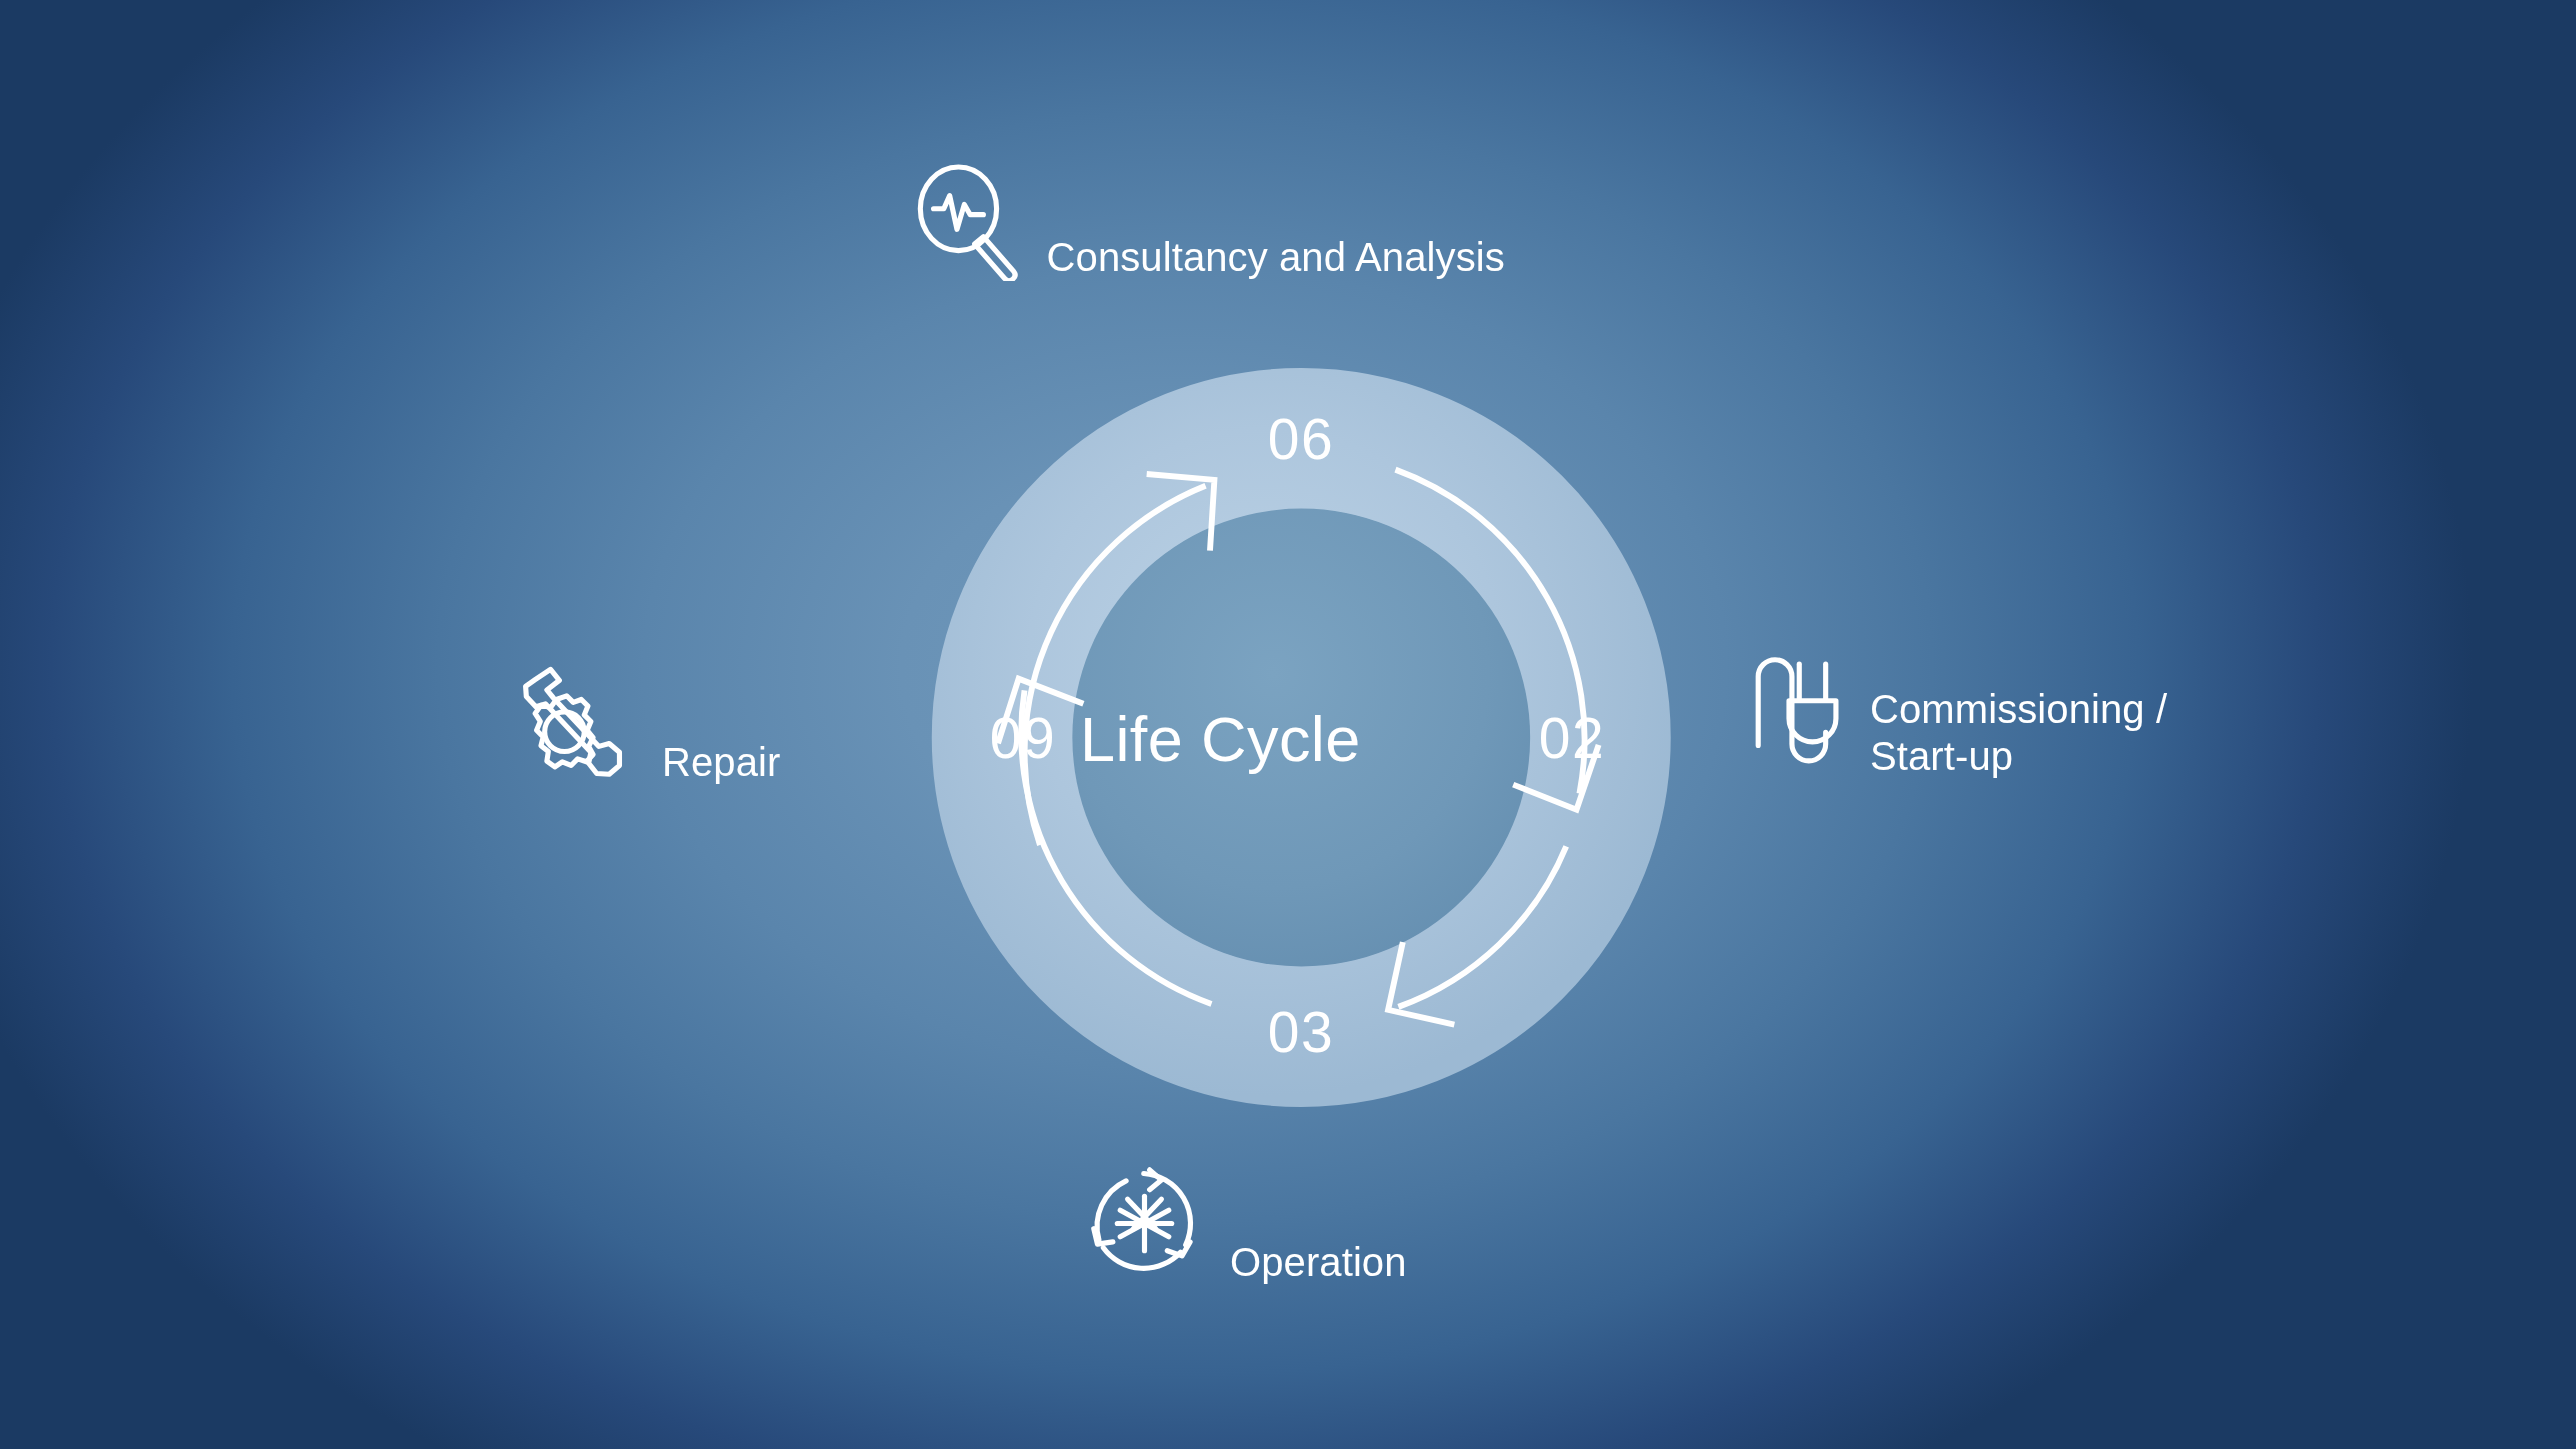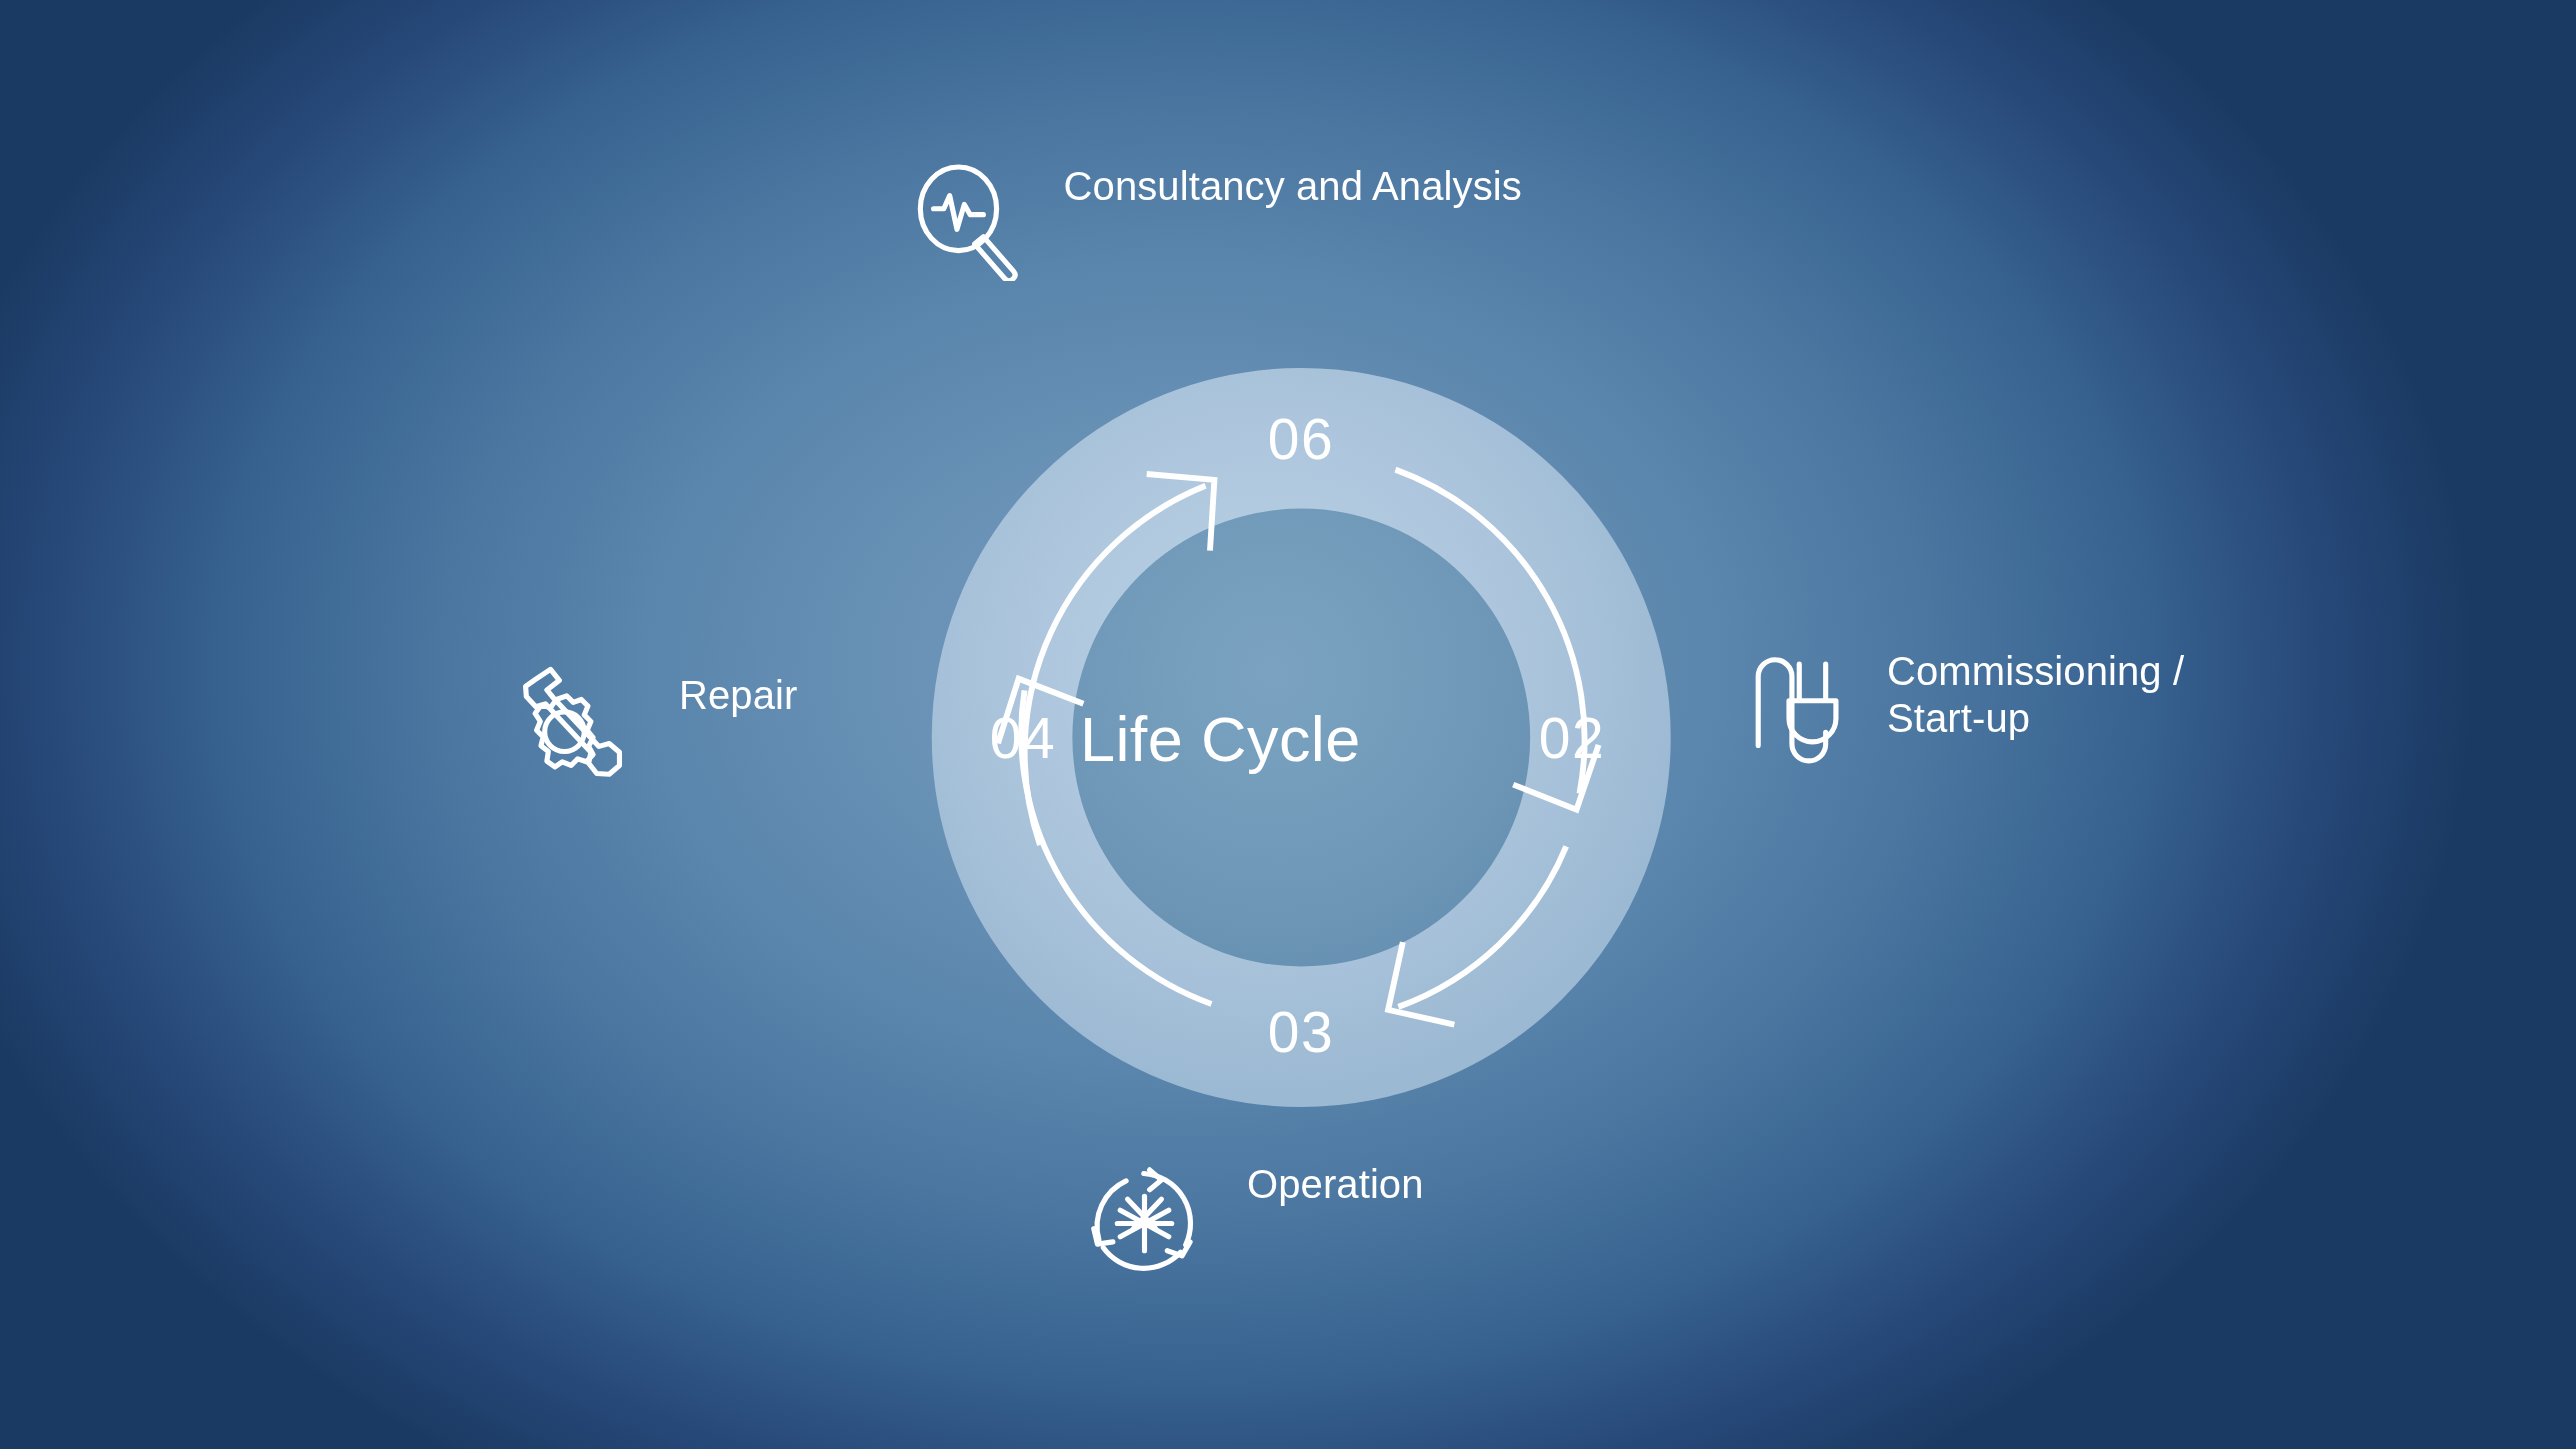--- a/index.html
+++ b/index.html
@@ -29,22 +29,21 @@
   .bg-svg, .ring-svg {
     position: absolute;
     left: 0;
     top: 0;
     width: 2576px;
     height: 1450px;
   }
   .node {
     position: absolute;
     display: flex;
-    align-items: flex-start;
-    gap: 17px;
+    align-items: flex-end;
   }
   .node-icon {
     flex: 0 0 auto;
     line-height: 0;
   }
   .node-label {
     color: #ffffff;
     font-size: 40px;
     font-weight: 400;
     letter-spacing: 0.1px;
@@ -147,21 +146,21 @@
         <polyline points="1472,956 1384,922 1356,1010"></polyline>
       </g>
     </g>
   </svg>
 
   <div id="center-title">Life Cycle</div>
 
   <div class="ring-number" id="num-01">06</div>
   <div class="ring-number" id="num-02">02</div>
   <div class="ring-number" id="num-03">03</div>
-  <div class="ring-number" id="num-04">04</div>
+  <div class="ring-number" id="num-04">09</div>
 
   <div class="node" id="node-consultancy">
     <span class="node-icon">
       <svg width="110" height="118" viewBox="0 0 150 160">
         <g fill="none" stroke="#ffffff" stroke-width="7" stroke-linecap="round" stroke-linejoin="round">
           <ellipse cx="62" cy="62" rx="52" ry="57"></ellipse>
           <path d="M 28 62 L 42 62 L 50 44 L 60 90 L 70 56 L 78 70 L 96 70"></path>
           <path d="M 96 100 L 137 147 Q 142 153 136 158 Q 130 163 125 157 L 84 110 Z"></path>
         </g>
       </svg>

